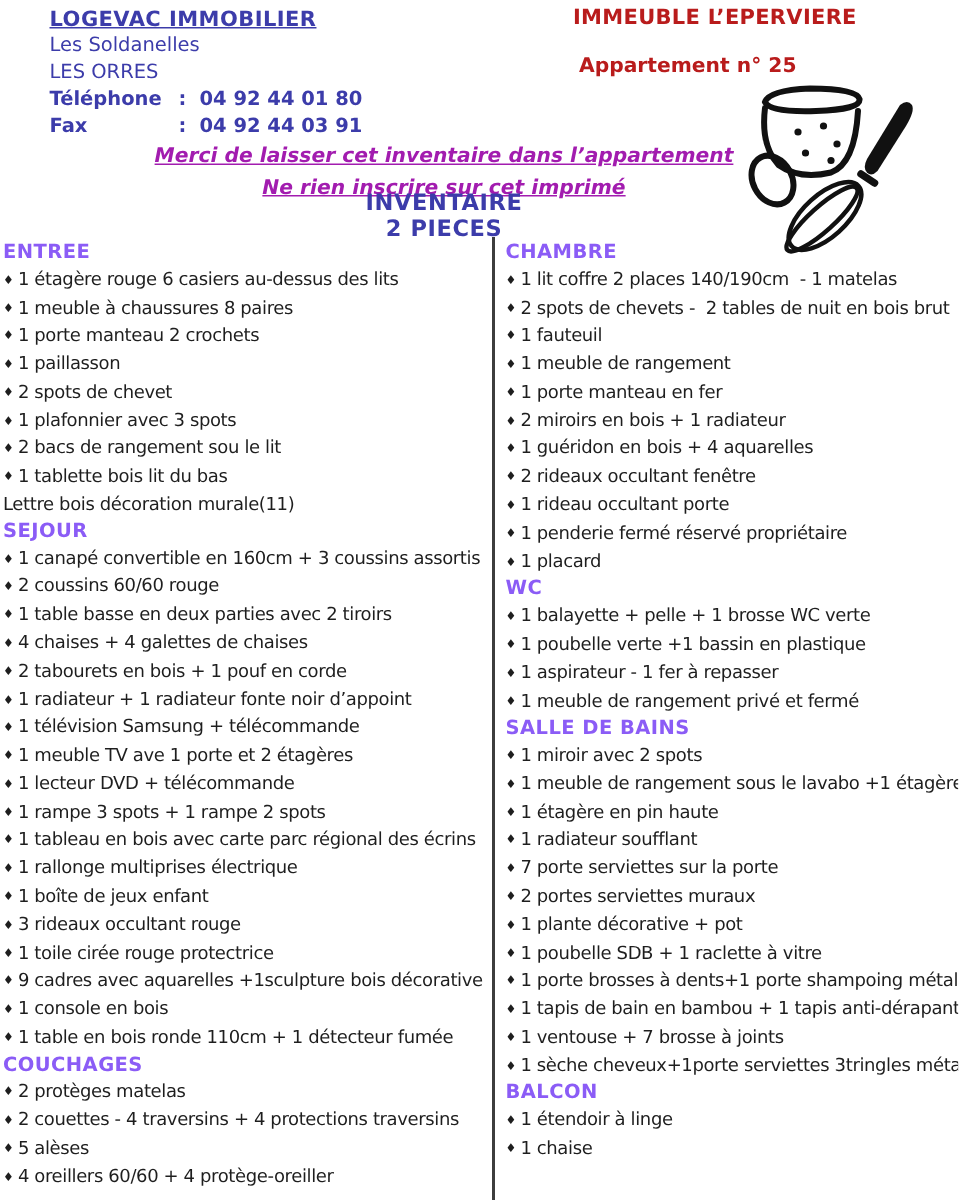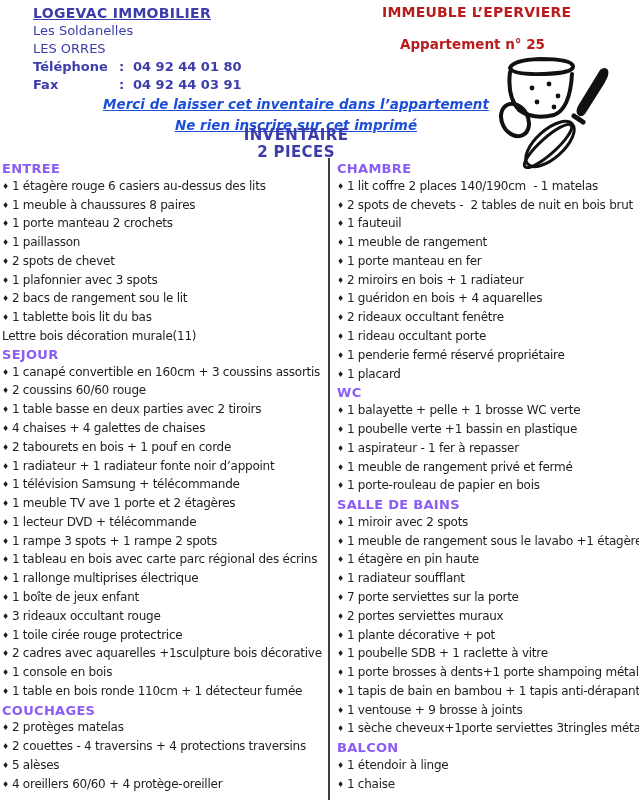--- a/index.html
+++ b/index.html
@@ -13,26 +13,26 @@
   }
   
   .header-left{position:absolute;left:33px;top:4px;line-height:18px;font-size:13px;color:#3c3caa;}
   .company{font-weight:bold;font-size:14px;text-decoration:underline;letter-spacing:.3px;}
   .addr{font-size:13px;}
   .hline{display:flex;font-weight:bold;}
   .hl-label{display:inline-block;width:86px;}
   .hl-colon{display:inline-block;width:14px;}
   .header-right{position:absolute;left:382px;top:4px;color:#b91c1c;font-weight:bold;}
   .building{font-size:14px;letter-spacing:.2px;}
-  .apartment{font-size:13.5px;margin-top:16px;margin-left:18px;}
+  .apartment{font-size:13.5px;margin-top:16px;margin-left:4px;}
   
   .clipart{position:absolute;left:488px;top:52px;width:145px;height:118px;}
   
   .notice-block{position:absolute;left:0;top:94px;width:592px;text-align:center;line-height:21px;}
-  .notice{color:#1d4ed8;font-weight:bold;font-style:italic;text-decoration:underline;font-size:13.5px;}
+  .notice{color:#a21caf;font-weight:bold;font-style:italic;text-decoration:underline;font-size:13.5px;}
   .title-block{position:absolute;left:0;top:127px;width:592px;text-align:center;line-height:17px;}
   .doc-title,.doc-subtitle{color:#3c3caa;font-weight:bold;font-size:15px;letter-spacing:.4px;}
   
   .divider{position:absolute;left:328px;top:158px;width:2px;height:642px;background:#3d3d3d;}
   .col{position:absolute;top:160px;line-height:17.78px;overflow:hidden;}
   .col-left{left:2px;width:324px;height:640px;}
   .col-right{left:337px;width:302px;height:640px;}
   .section-title{color:#8b5cf6;font-weight:bold;font-size:13px;letter-spacing:.3px;white-space:nowrap;}
   .item{white-space:nowrap;font-size:12px;letter-spacing:-0.25px;}
   .bullet{font-size:8px;margin-right:3px;position:relative;top:-1px;}
@@ -120,21 +120,21 @@
       <div class="item"><span class="bullet">♦</span><span>1 radiateur + 1 radiateur fonte noir d’appoint</span></div>
       <div class="item"><span class="bullet">♦</span><span>1 télévision Samsung + télécommande</span></div>
       <div class="item"><span class="bullet">♦</span><span>1 meuble TV ave 1 porte et 2 étagères</span></div>
       <div class="item"><span class="bullet">♦</span><span>1 lecteur DVD + télécommande</span></div>
       <div class="item"><span class="bullet">♦</span><span>1 rampe 3 spots + 1 rampe 2 spots</span></div>
       <div class="item"><span class="bullet">♦</span><span>1 tableau en bois avec carte parc régional des écrins</span></div>
       <div class="item"><span class="bullet">♦</span><span>1 rallonge multiprises électrique</span></div>
       <div class="item"><span class="bullet">♦</span><span>1 boîte de jeux enfant</span></div>
       <div class="item"><span class="bullet">♦</span><span>3 rideaux occultant rouge</span></div>
       <div class="item"><span class="bullet">♦</span><span>1 toile cirée rouge protectrice</span></div>
-      <div class="item"><span class="bullet">♦</span><span>2 cadres avec aquarelles +1sculpture bois décorative</span></div>
+      <div class="item"><span class="bullet">♦</span><span>9 cadres avec aquarelles +1sculpture bois décorative</span></div>
       <div class="item"><span class="bullet">♦</span><span>1 console en bois</span></div>
       <div class="item"><span class="bullet">♦</span><span>1 table en bois ronde 110cm + 1 détecteur fumée</span></div>
       <div class="section-title">COUCHAGES</div>
       <div class="item"><span class="bullet">♦</span><span>2 protèges matelas</span></div>
       <div class="item"><span class="bullet">♦</span><span>2 couettes - 4 traversins + 4 protections traversins</span></div>
       <div class="item"><span class="bullet">♦</span><span>5 alèses</span></div>
       <div class="item"><span class="bullet">♦</span><span>4 oreillers 60/60 + 4 protège-oreiller</span></div>
     </div>
   <div class="col col-right" id="col-right">
       <div class="section-title">CHAMBRE</div>
@@ -147,32 +147,31 @@
       <div class="item"><span class="bullet">♦</span><span>1 guéridon en bois + 4 aquarelles</span></div>
       <div class="item"><span class="bullet">♦</span><span>2 rideaux occultant fenêtre</span></div>
       <div class="item"><span class="bullet">♦</span><span>1 rideau occultant porte</span></div>
       <div class="item"><span class="bullet">♦</span><span>1 penderie fermé réservé propriétaire</span></div>
       <div class="item"><span class="bullet">♦</span><span>1 placard</span></div>
       <div class="section-title">WC</div>
       <div class="item"><span class="bullet">♦</span><span>1 balayette + pelle + 1 brosse WC verte</span></div>
       <div class="item"><span class="bullet">♦</span><span>1 poubelle verte +1 bassin en plastique</span></div>
       <div class="item"><span class="bullet">♦</span><span>1 aspirateur - 1 fer à repasser</span></div>
       <div class="item"><span class="bullet">♦</span><span>1 meuble de rangement privé et fermé</span></div>
-      <div class="item"><span class="bullet">♦</span><span>1 porte-rouleau de papier en bois</span></div>
       <div class="section-title">SALLE DE BAINS</div>
       <div class="item"><span class="bullet">♦</span><span>1 miroir avec 2 spots</span></div>
       <div class="item"><span class="bullet">♦</span><span>1 meuble de rangement sous le lavabo +1 étagère</span></div>
       <div class="item"><span class="bullet">♦</span><span>1 étagère en pin haute</span></div>
       <div class="item"><span class="bullet">♦</span><span>1 radiateur soufflant</span></div>
       <div class="item"><span class="bullet">♦</span><span>7 porte serviettes sur la porte</span></div>
       <div class="item"><span class="bullet">♦</span><span>2 portes serviettes muraux</span></div>
       <div class="item"><span class="bullet">♦</span><span>1 plante décorative + pot</span></div>
       <div class="item"><span class="bullet">♦</span><span>1 poubelle SDB + 1 raclette à vitre</span></div>
       <div class="item"><span class="bullet">♦</span><span>1 porte brosses à dents+1 porte shampoing métal</span></div>
       <div class="item"><span class="bullet">♦</span><span>1 tapis de bain en bambou + 1 tapis anti-dérapant</span></div>
-      <div class="item"><span class="bullet">♦</span><span>1 ventouse + 9 brosse à joints</span></div>
+      <div class="item"><span class="bullet">♦</span><span>1 ventouse + 7 brosse à joints</span></div>
       <div class="item"><span class="bullet">♦</span><span>1 sèche cheveux+1porte serviettes 3tringles métal</span></div>
       <div class="section-title">BALCON</div>
       <div class="item"><span class="bullet">♦</span><span>1 étendoir à linge</span></div>
       <div class="item"><span class="bullet">♦</span><span>1 chaise</span></div>
     </div>
 
 </div>
 
 </body></html>

